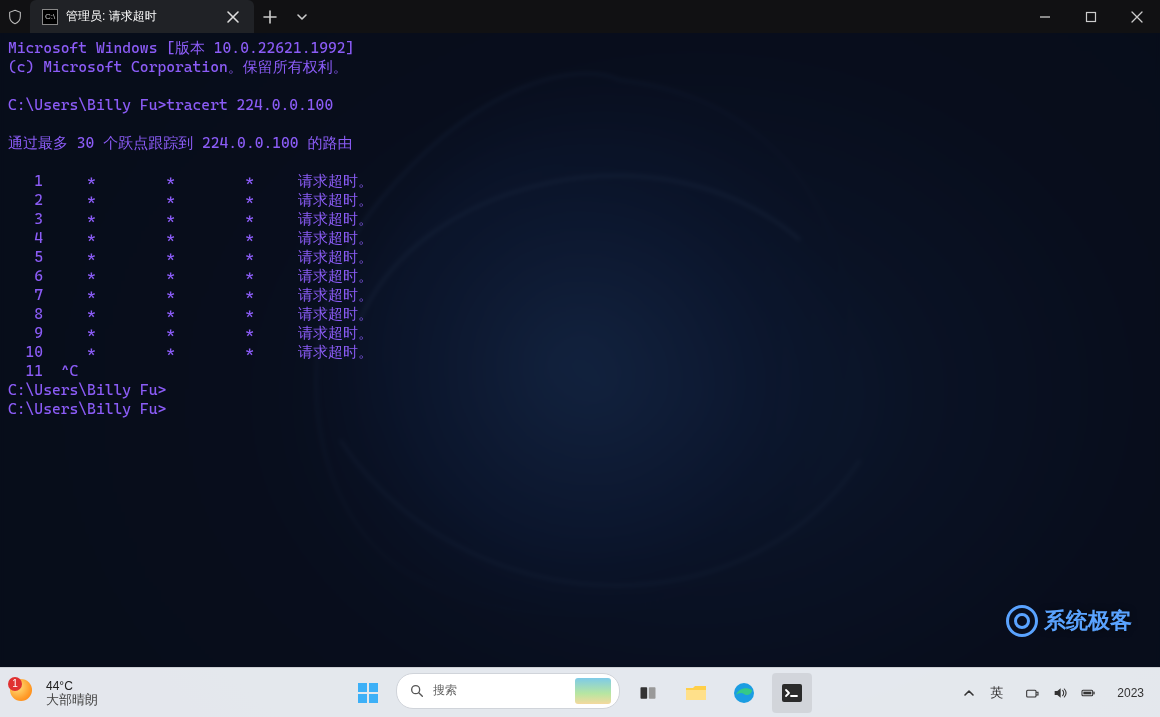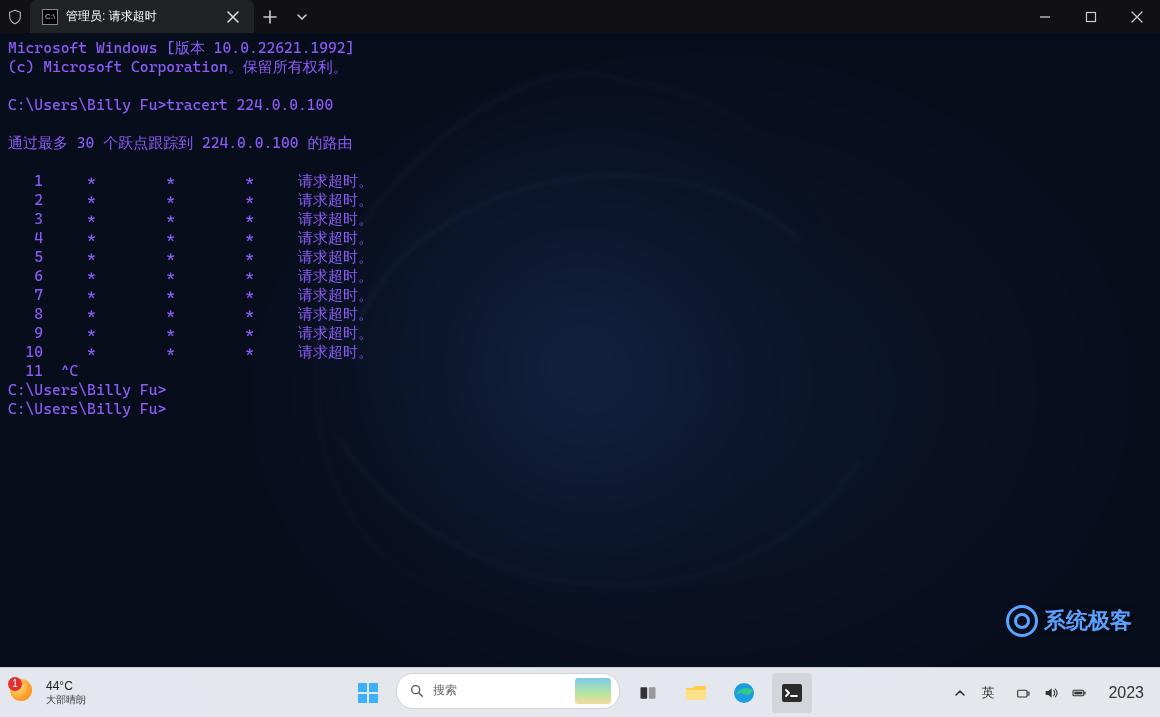--- a/index.html
+++ b/index.html
@@ -155,21 +155,21 @@
     background:radial-gradient(circle at 35% 35%, #ffe27a 0%, #ff9e2c 60%, #ff7a00 100%);
   }
   .weather-icon .badge {
     position:absolute;top:-2px;left:-2px;
     width:14px;height:14px;border-radius:50%;
     background:#e03131;color:#fff;font-size:10px;
     display:flex;align-items:center;justify-content:center;
   }
   .weather-text { line-height:14px; }
   .weather-text .t { font-size:12px; }
-  .weather-text .d { font-size:10px; color:#444; }
+  .weather-text .d { font-size:13px; color:#444; }
 
   .tb-center {
     position:absolute;
     left:50%;
     transform:translateX(-50%);
     display:flex;align-items:flex-start;gap:8px;
   }
   .tb-btn {
     width:40px;height:40px;
     display:flex;align-items:center;justify-content:center;
@@ -195,21 +195,21 @@
     background:linear-gradient(180deg,#7ecbe8 0%, #b7e6a1 60%, #f4d99e 100%);
   }
 
   .tb-right {
     margin-left:auto;
     display:flex;align-items:center;gap:12px;
     padding-right:16px;
   }
   .tray-icon { width:18px;height:18px; color:#333; display:flex;align-items:center;justify-content:center; }
   .tray-group { display:flex;align-items:center;gap:10px; padding:4px 8px; border-radius:4px; }
-  .clock { font-size:16px; color:#333; text-align:center; line-height:14px; }
+  .clock { font-size:12px; color:#333; text-align:center; line-height:14px; }
 
   
   svg.ic { width:16px;height:16px; display:block; }
   svg.ic20 { width:20px;height:20px; }
   svg.ic24 { width:24px;height:24px; }
 
 </style>
 </head>
 <body>
 

